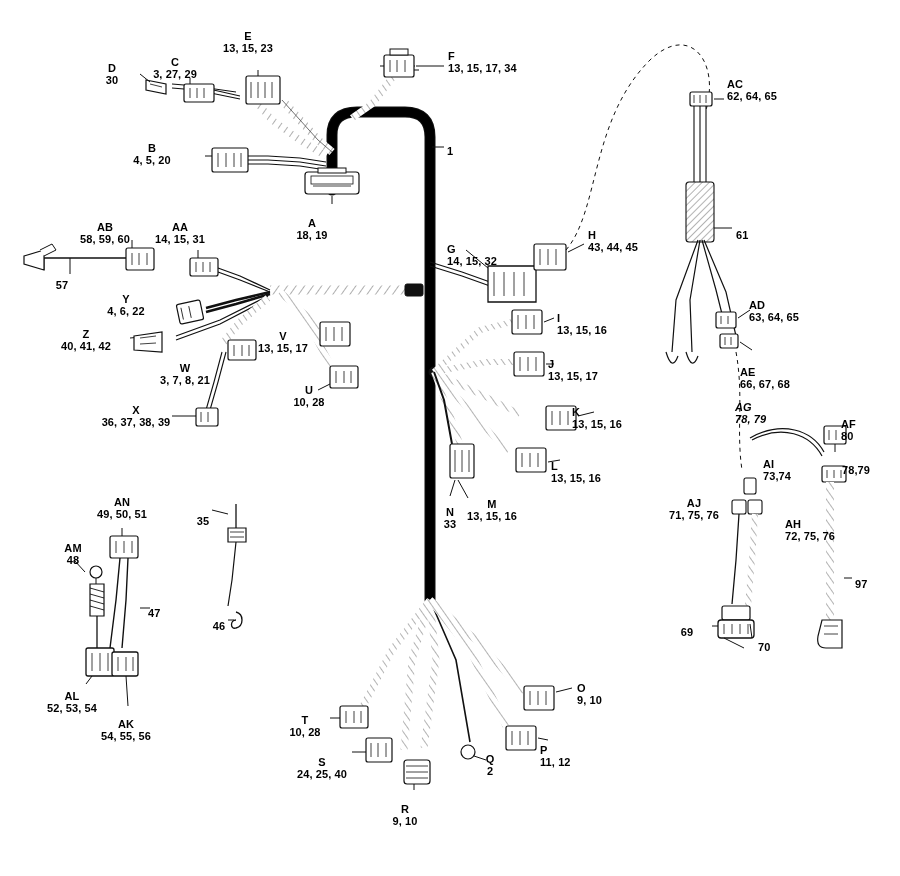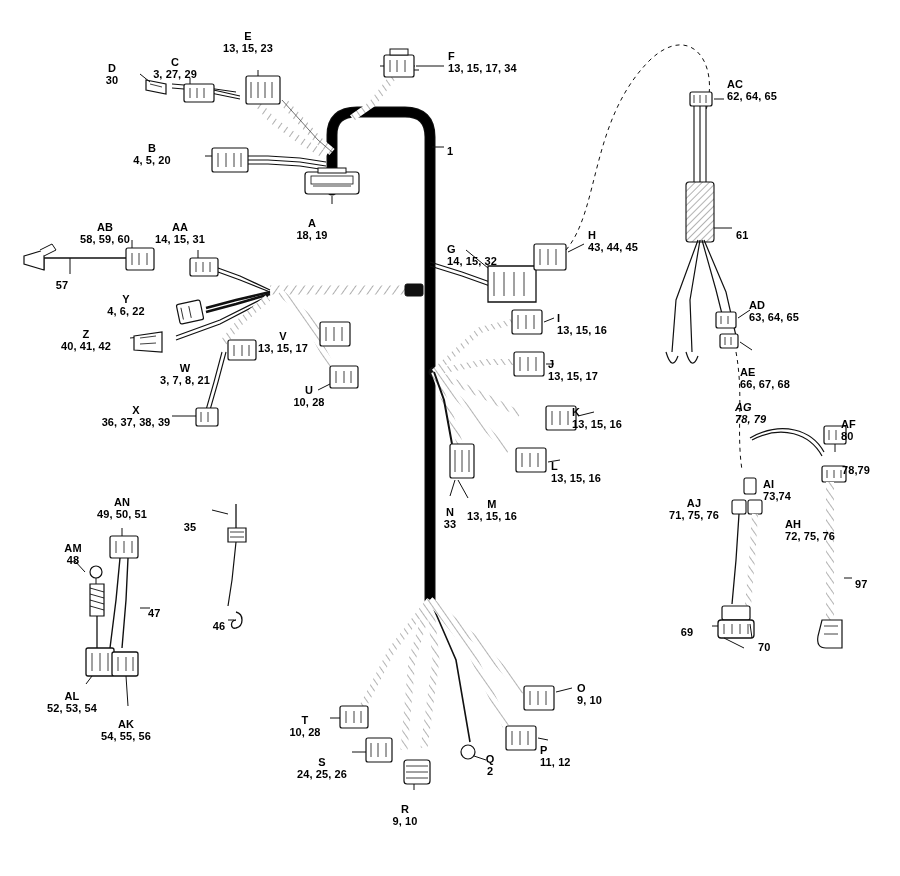--- a/index.html
+++ b/index.html
@@ -330,37 +330,37 @@
       <div class="lbl l" style="left: 557px; top: 312px;"><span class="code">I</span><span class="nums">13, 15, 16</span></div>
       <div class="lbl l" style="left: 548px; top: 358px;"><span class="code">J</span><span class="nums">13, 15, 17</span></div>
       <div class="lbl l" style="left: 572px; top: 406px;"><span class="code">K</span><span class="nums">13, 15, 16</span></div>
       <div class="lbl l" style="left: 551px; top: 460px;"><span class="code">L</span><span class="nums">13, 15, 16</span></div>
       <div class="lbl c" style="left: 492px; top: 498px; transform: translateX(-50%);"><span class="code">M</span><span class="nums">13, 15, 16</span></div>
       <div class="lbl c" style="left: 450px; top: 506px; transform: translateX(-50%);"><span class="code">N</span><span class="nums">33</span></div>
       <div class="lbl l" style="left: 737px; top: 299px; margin-left: 12px;"><span class="code">AD</span><span class="nums">63, 64, 65</span></div>
       <div class="lbl l" style="left: 740px; top: 350px; margin-top: 16px;"><span class="code">AE</span><span class="nums">66, 67, 68</span></div>
       <div class="lbl l" style="left: 735px; top: 401px; font-style: italic;"><span class="code">AG</span><span class="nums">78, 79</span></div>
       <div class="lbl l" style="left: 841px; top: 418px;"><span class="code">AF</span><span class="nums">80</span></div>
-      <div class="lbl l" style="left: 763px; top: 478px;"><span class="code">AI</span><span class="nums">73,74</span></div>
+      <div class="lbl l" style="left: 763px; top: 458px;"><span class="code">AI</span><span class="nums">73,74</span></div>
       <div class="lbl c" style="left: 694px; top: 497px; transform: translateX(-50%);"><span class="code">AJ</span><span class="nums">71, 75, 76</span></div>
       <div class="lbl l" style="left: 785px; top: 518px;"><span class="code">AH</span><span class="nums">72, 75, 76</span></div>
       <div class="lbl c" style="left: 122px; top: 496px; transform: translateX(-50%);"><span class="code">AN</span><span class="nums">49, 50, 51</span></div>
       <div class="lbl c" style="left: 73px; top: 542px; transform: translateX(-50%);"><span class="code">AM</span><span class="nums">48</span></div>
       <div class="lbl c" style="left: 72px; top: 690px; transform: translateX(-50%);"><span class="code">AL</span><span class="nums">52, 53, 54</span></div>
       <div class="lbl c" style="left: 126px; top: 718px; transform: translateX(-50%);"><span class="code">AK</span><span class="nums">54, 55, 56</span></div>
       <div class="lbl c" style="left: 305px; top: 714px; transform: translateX(-50%);"><span class="code">T</span><span class="nums">10, 28</span></div>
-      <div class="lbl c" style="left: 322px; top: 756px; transform: translateX(-50%);"><span class="code">S</span><span class="nums">24, 25, 26</span></div>
+      <div class="lbl c" style="left: 322px; top: 756px; transform: translateX(-50%);"><span class="code">S</span><span class="nums">24, 25, 40</span></div>
       <div class="lbl c" style="left: 405px; top: 803px; transform: translateX(-50%);"><span class="code">R</span><span class="nums">9, 10</span></div>
       <div class="lbl c" style="left: 490px; top: 753px; transform: translateX(-50%);"><span class="code">Q</span><span class="nums">2</span></div>
       <div class="lbl l" style="left: 540px; top: 744px;"><span class="code">P</span><span class="nums">11, 12</span></div>
       <div class="lbl l" style="left: 577px; top: 682px;"><span class="code">O</span><span class="nums">9, 10</span></div>
       <div class="lbl num-only l" style="left: 447px; top: 145px;">1</div>
       <div class="lbl num-only c" style="left: 62px; top: 279px; transform: translateX(-50%);">57</div>
       <div class="lbl num-only l" style="left: 736px; top: 229px;">61</div>
-      <div class="lbl num-only c" style="left: 190px; top: 515px; transform: translateX(-50%); margin-top: 6px;">35</div>
+      <div class="lbl num-only c" style="left: 203px; top: 515px; transform: translateX(-50%);">35</div>
       <div class="lbl num-only c" style="left: 219px; top: 620px; transform: translateX(-50%);">46</div>
       <div class="lbl num-only l" style="left: 148px; top: 607px;">47</div>
       <div class="lbl num-only l" style="left: 842px; top: 464px;">78,79</div>
       <div class="lbl num-only l" style="left: 855px; top: 578px;">97</div>
       <div class="lbl num-only c" style="left: 687px; top: 626px; transform: translateX(-50%);">69</div>
       <div class="lbl num-only l" style="left: 758px; top: 641px;">70</div>
     </div>
 
 </div>
 

